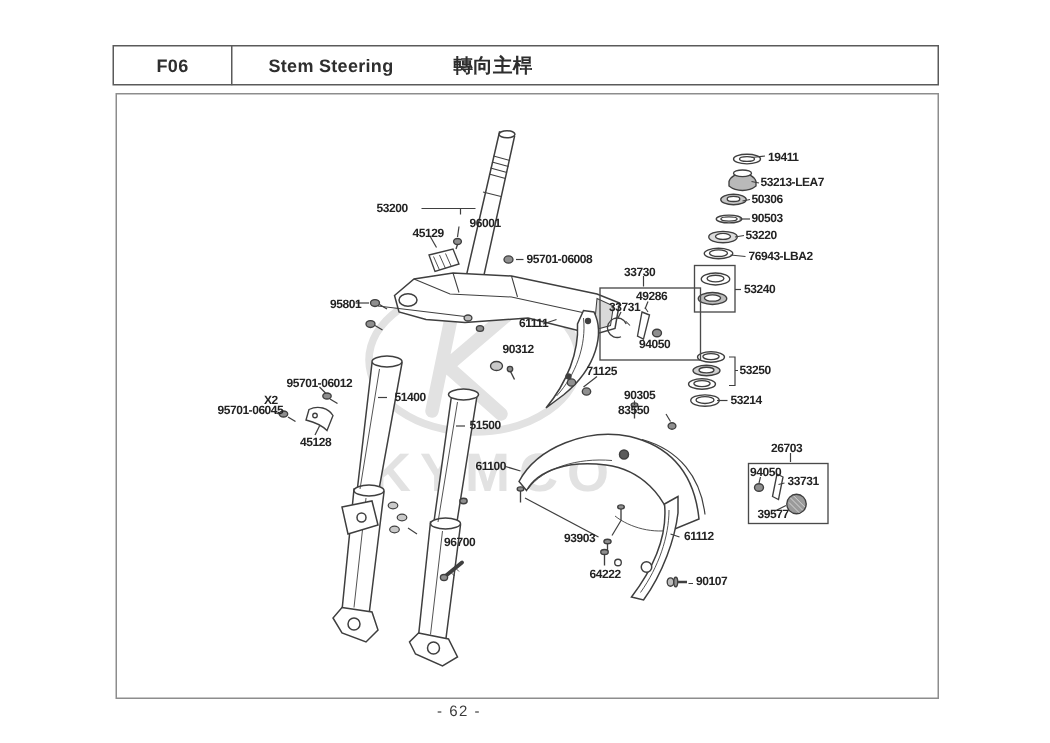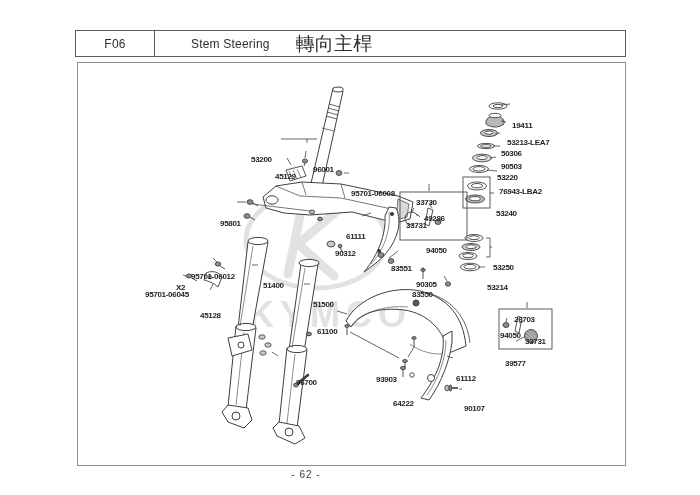--- a/index.html
+++ b/index.html
@@ -1,28 +1,28 @@
 <!DOCTYPE html>
 <html><head>
 <meta charset="utf-8">
 <style>
   html,body{margin:0;padding:0;}
   body{width:700px;height:495px;background:#ffffff;position:relative;overflow:hidden;
        font-family:"Liberation Sans","DejaVu Sans",sans-serif;}
   .hdr-box{position:absolute;top:30px;height:27px;border:1px solid #5a5a5a;box-sizing:border-box;
            display:flex;align-items:center;background:#fff;}
   .hdr-code{left:75px;width:80px;justify-content:center;}
-  .hdr-title{left:154px;width:472px;padding-left:36px;}
-  .hdr-box span{font-size:12px;font-weight:400;color:#2e2e2e;letter-spacing:.2px;}
-  .hdr-title .zh{margin-left:26px;font-size:19px;}
+  .hdr-title{left:154px;width:472px;padding-left:24px;}
+  .hdr-box span{font-size:12px;font-weight:700;color:#2e2e2e;letter-spacing:.2px;}
+  .hdr-title .zh{margin-left:40px;font-size:13px;}
   .main-box{position:absolute;left:77px;top:62px;width:549px;height:404px;
             border:1px solid #8d8d8d;box-sizing:border-box;background:#fff;}
   svg.art{position:absolute;left:0;top:0;pointer-events:none;}
   .pl{position:absolute;font-size:8px;font-weight:700;color:#232323;line-height:1;
-      letter-spacing:-0.3px;white-space:nowrap;margin-top:21px;}
+      letter-spacing:-0.3px;white-space:nowrap;}
   .footer{position:absolute;left:0;top:469px;width:612px;text-align:center;
           font-size:10px;color:#3a3a3a;letter-spacing:1px;}
 </style>
 </head>
 <body>
 
 <div class="hdr-box hdr-code">
   <span>F06</span>
 </div>
 <div class="hdr-box hdr-title">
@@ -269,21 +269,21 @@
 <div class="pl" style="left:313px;top:145px">96001</div>
 <div class="pl" style="left:275px;top:152px">45129</div>
 <div class="pl" style="left:351px;top:169px">95701-06008</div>
 <div class="pl" style="left:220px;top:199px">95801</div>
 <div class="pl" style="left:346px;top:212px">61111</div>
 <div class="pl" style="left:335px;top:229px">90312</div>
 <div class="pl" style="left:416px;top:178px">33730</div>
 <div class="pl" style="left:424px;top:194px">49286</div>
 <div class="pl" style="left:406px;top:201px">33731</div>
 <div class="pl" style="left:426px;top:226px">94050</div>
-<div class="pl" style="left:391px;top:244px">83551</div>
+<div class="pl" style="left:391px;top:244px">71125</div>
 <div class="pl" style="left:416px;top:260px">90305</div>
 <div class="pl" style="left:412px;top:270px">83550</div>
 <div class="pl" style="left:191px;top:252px">95701-06012</div>
 <div class="pl" style="left:176px;top:263px">X2</div>
 <div class="pl" style="left:145px;top:270px">95701-06045</div>
 <div class="pl" style="left:200px;top:291px">45128</div>
 <div class="pl" style="left:263px;top:261px">51400</div>
 <div class="pl" style="left:313px;top:280px">51500</div>
 <div class="pl" style="left:317px;top:307px">61100</div>
 <div class="pl" style="left:296px;top:358px">96700</div>

